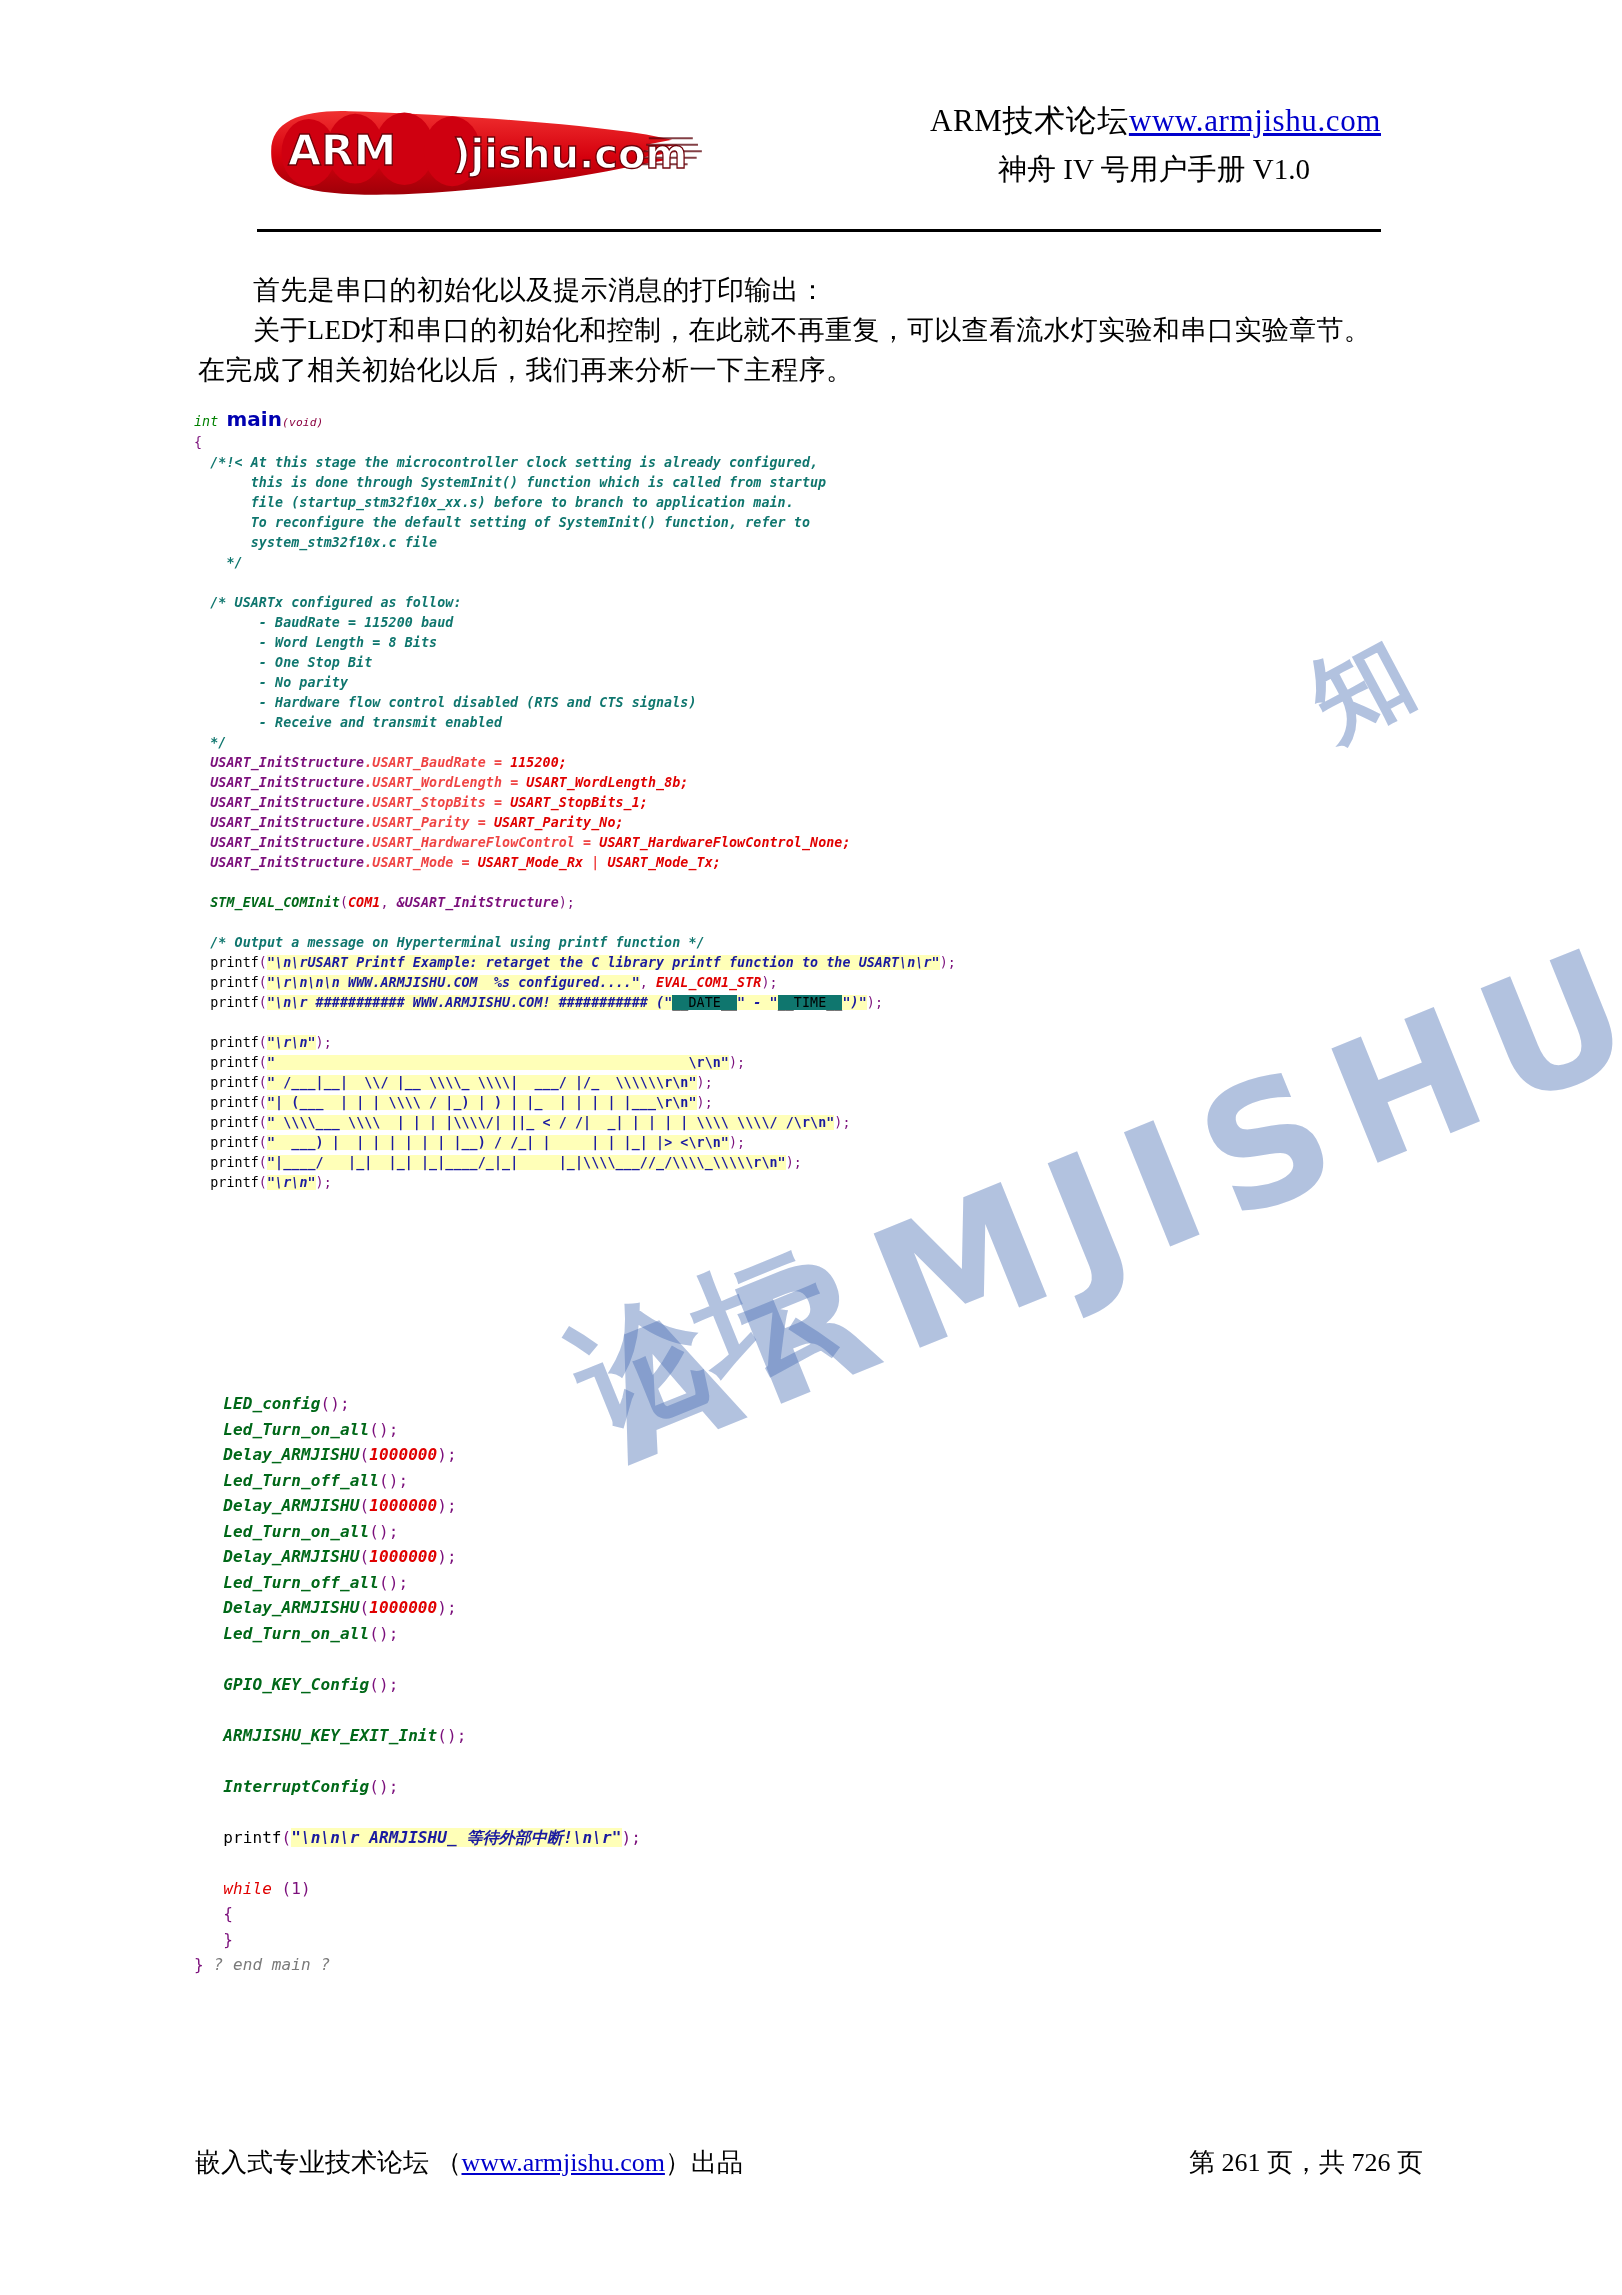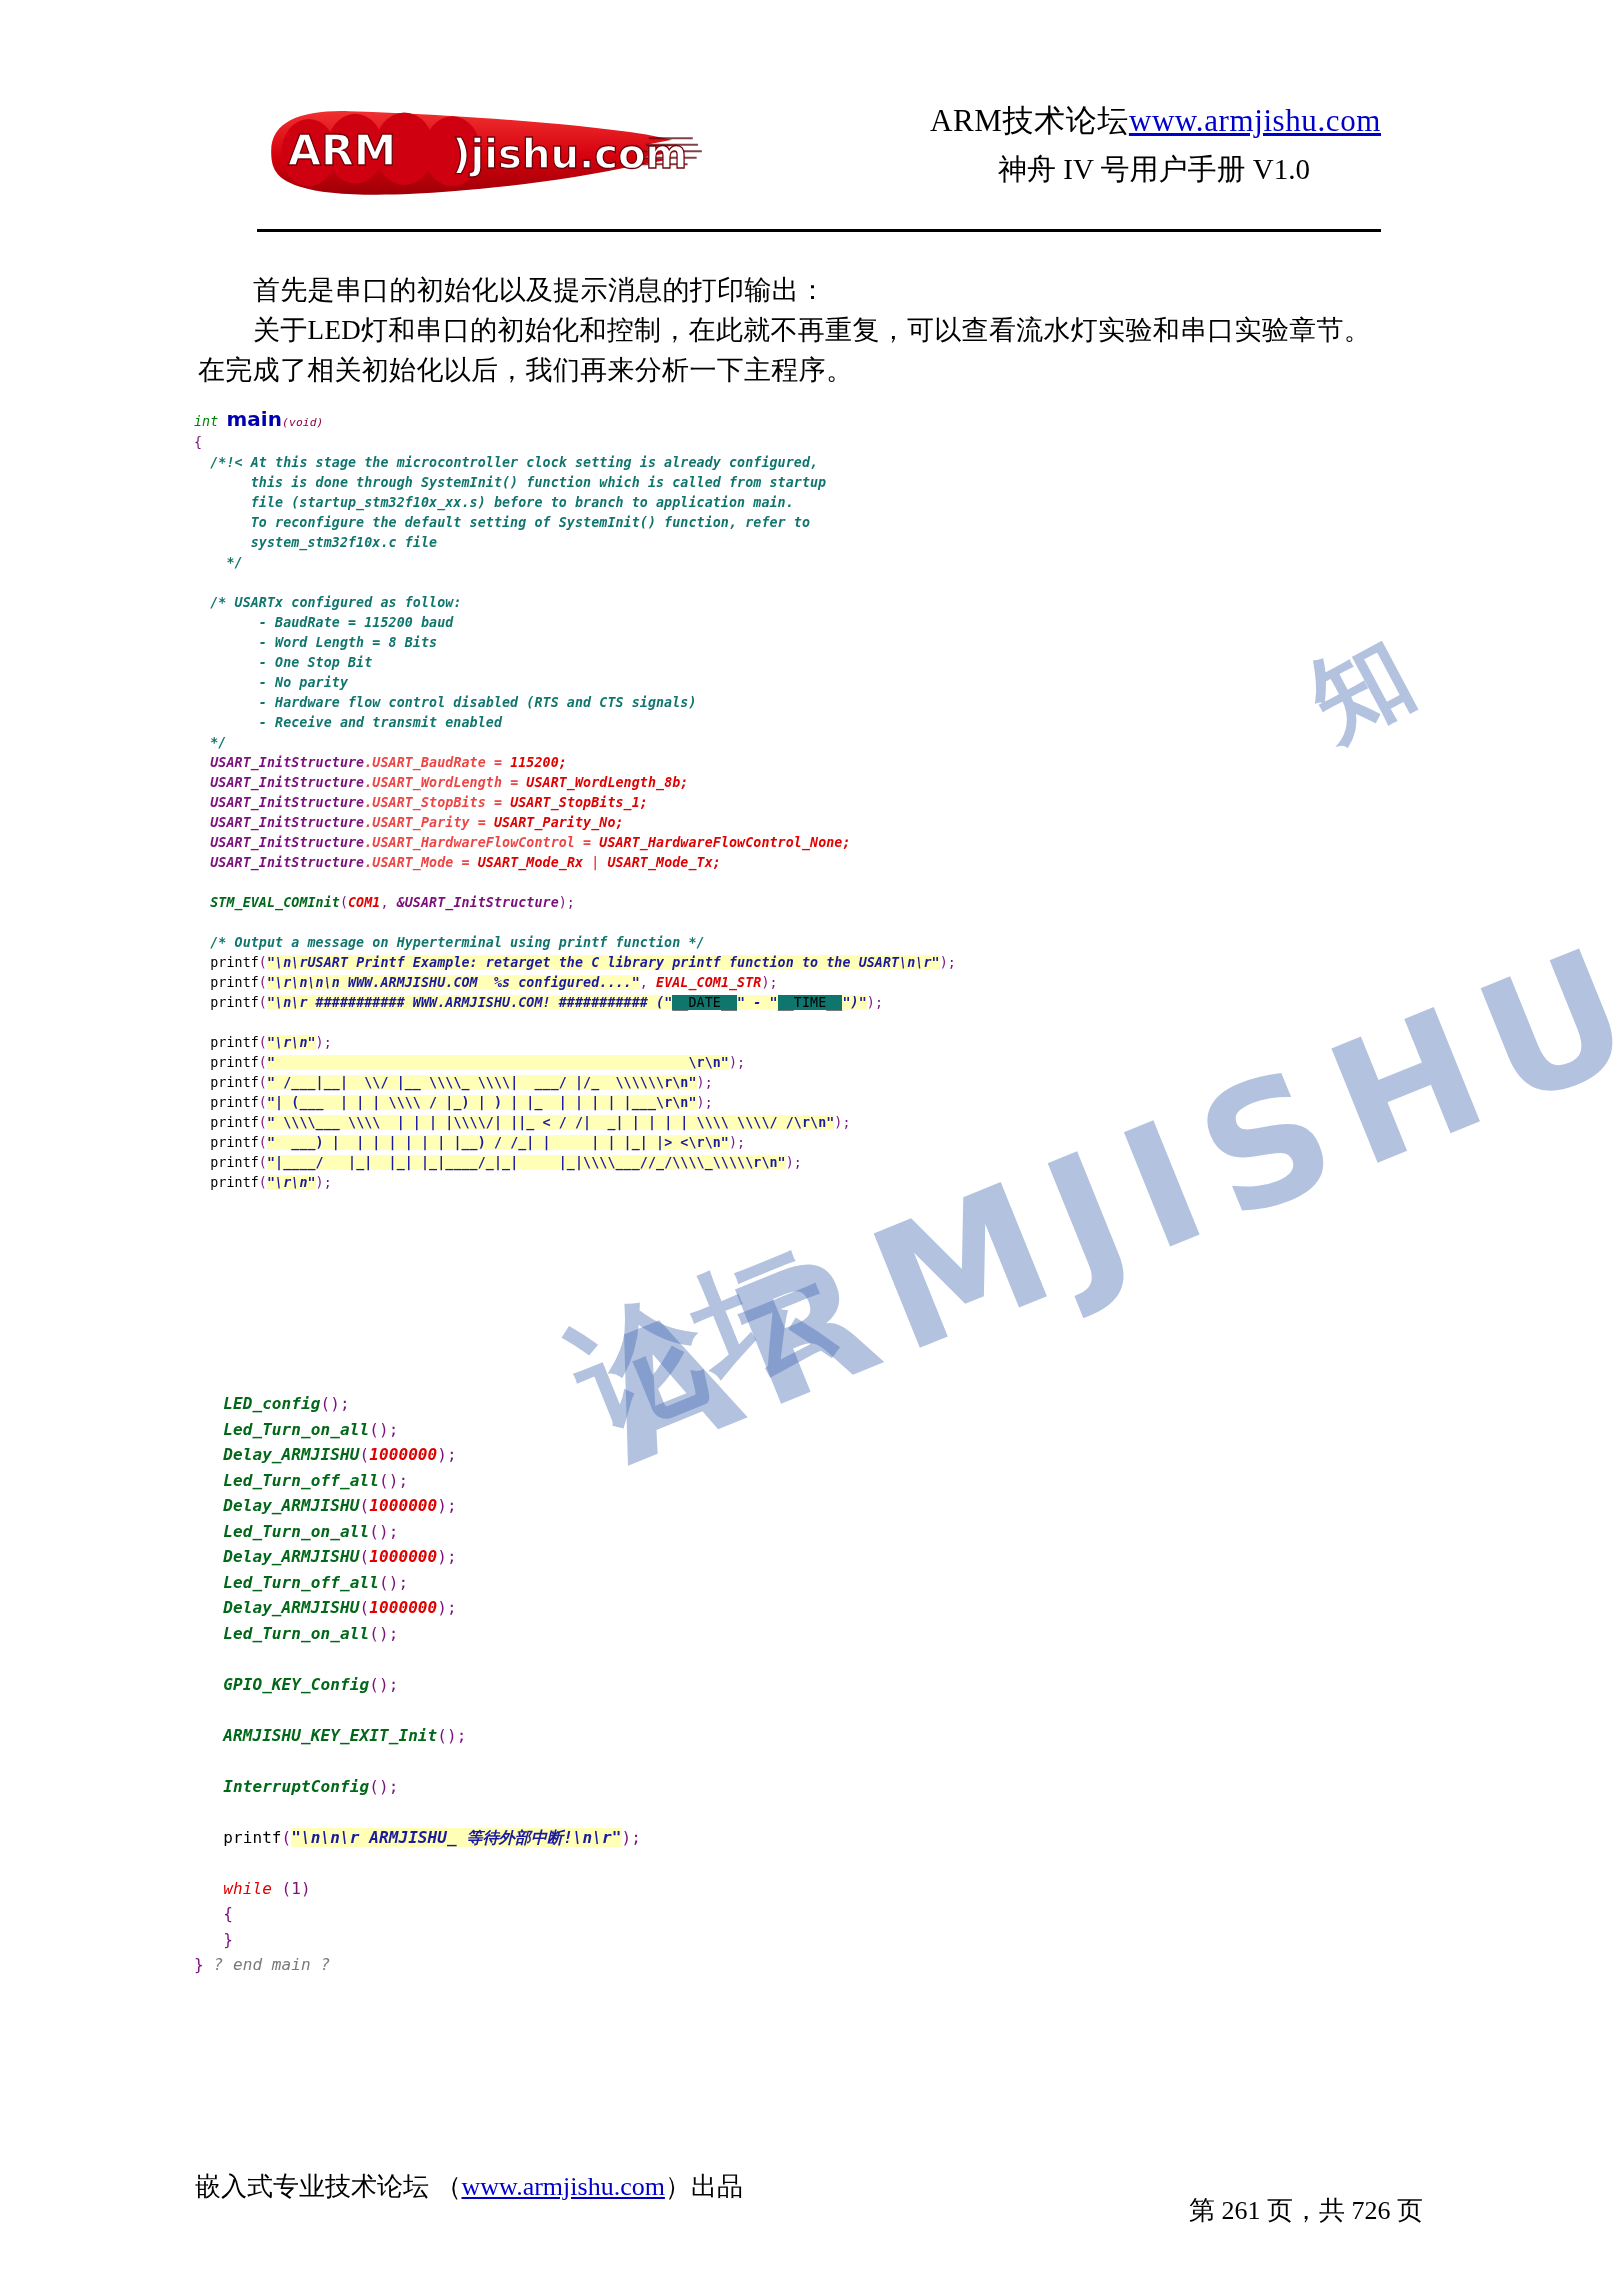--- a/index.html
+++ b/index.html
@@ -158,21 +158,21 @@
     top: 2145px;
     width: 1241px;
     font-size: 26px;
     line-height: 36px;
     display: flex;
     justify-content: space-between;
     align-items: center;
   }
   .footer-left  { white-space: nowrap; }
   .footer-left .url { color:#0000cc; text-decoration: underline; }
-  .footer-right { white-space: nowrap; padding-right: 13px; margin-top: 48px; }
+  .footer-right { white-space: nowrap; padding-right: 13px; }
 </style>
 </head>
 <body>
 
 <div class="page">
 
   <div class="wm" id="wm2">ARMJISHU</div>
   <div class="wm" id="wm3">论坛</div>
   <div class="wm" id="wm1">知</div>
 

